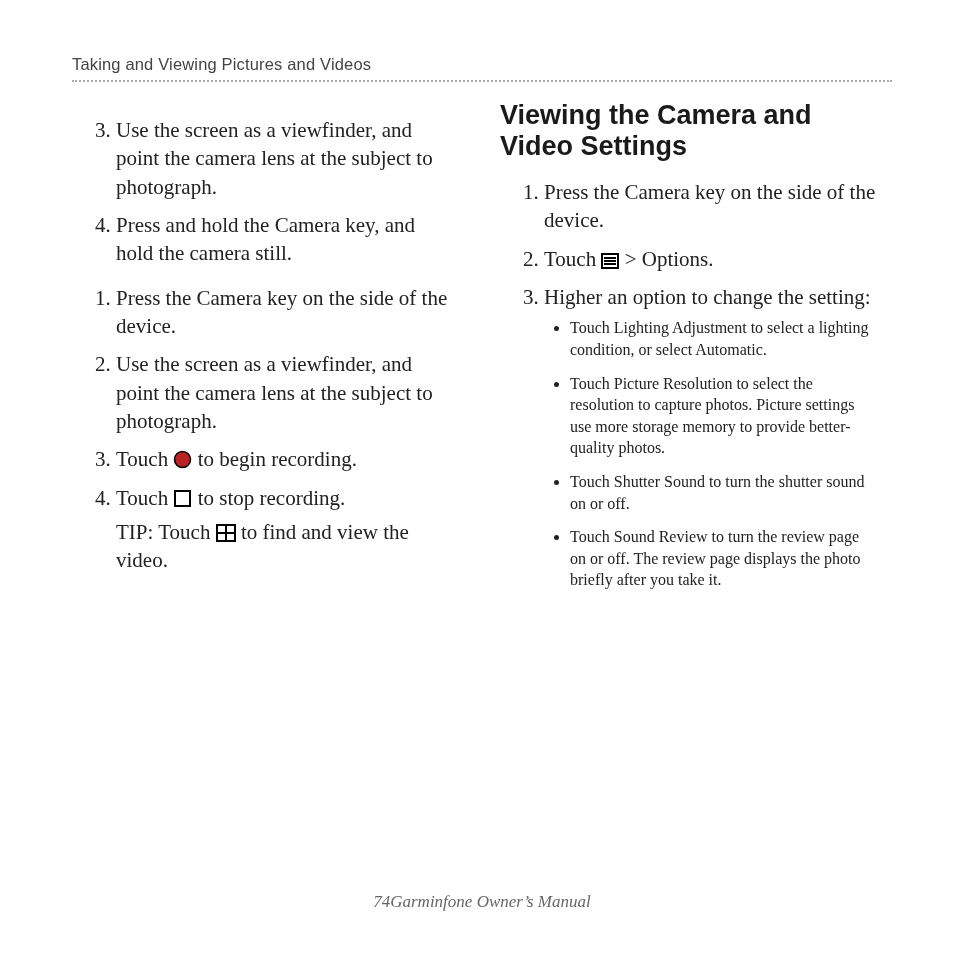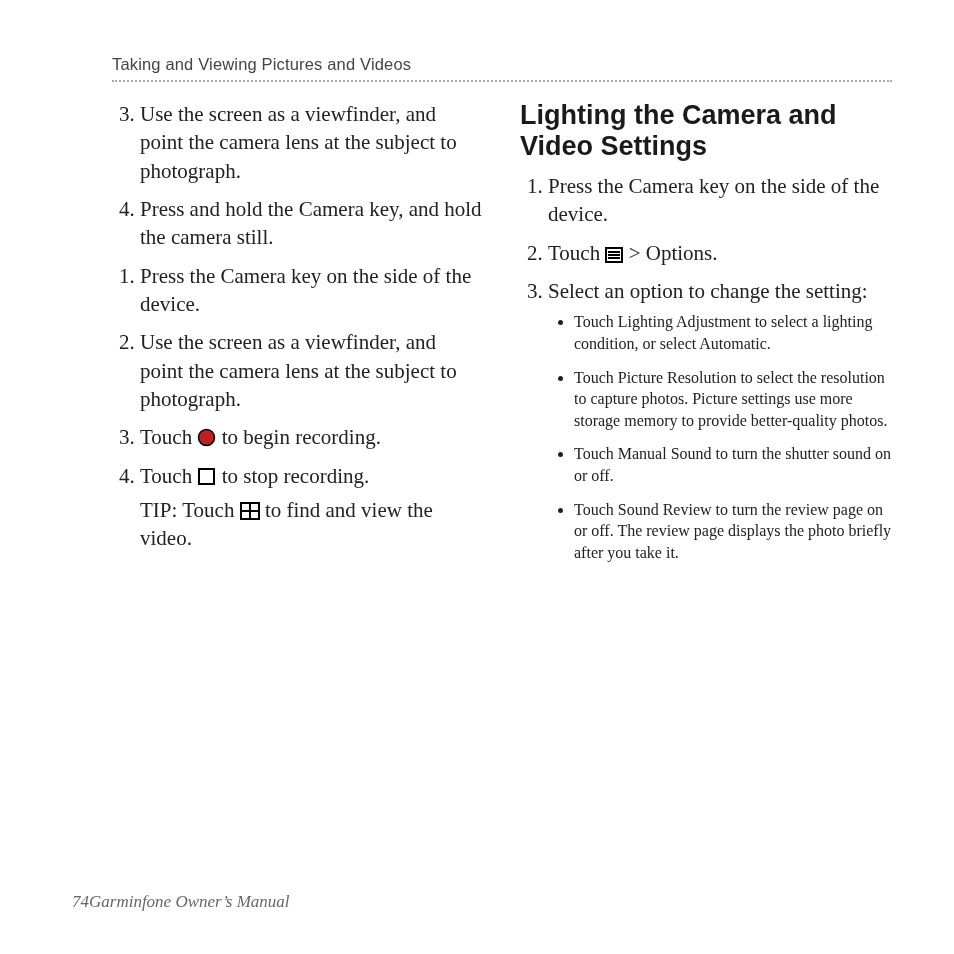--- a/index.html
+++ b/index.html
@@ -5,38 +5,38 @@
   html,body{margin:0;padding:0}
   body{
     width:954px;height:954px;
     background:#fff;
     font-family:"Times New Roman",Times,serif;
     color:#222;
     position:relative;
     box-sizing:border-box;
   }
   .page{
-    padding:55px 62px 0 112px;
+    padding:55px 62px 0 72px;
     box-sizing:border-box;
   }
   .running-head{
     font-family:Arial,Helvetica,sans-serif;
     font-size:16.5px;
     color:#444;
     letter-spacing:.01em;
     padding-bottom:6px;
     border-bottom:2px dotted #aaa;
     margin-bottom:18px;
   }
   .cols{
     column-count:2;
     column-gap:36px;
   }
   .block{break-inside:avoid-column}
-  ol{margin:0;padding-left:28px}
+  ol{margin:16px;padding-left:28px}
   ol li{
     font-size:21px;
     line-height:1.35;
     margin-bottom:10px;
   }
   ol li p{margin:6px 0 0 0}
   .h2{
     font-family:Arial,Helvetica,sans-serif;
     font-weight:700;
     font-size:27px;
@@ -46,21 +46,21 @@
   }
   b{font-weight:400}
   .tip-label{font-weight:400;font-family:"Times New Roman",serif}
   ul.bullets{list-style:disc;padding-left:26px;margin:6px 0 0 0}
   ul.bullets li{font-size:16px;line-height:1.35;margin-bottom:12px}
   .ic{display:inline-block;vertical-align:-3px}
   .ic svg{display:block}
   .footer{
     position:absolute;
     left:72px;right:62px;bottom:42px;
-    display:flex;justify-content:flex-start;
+    display:flex;justify-content:center;
     font-style:italic;
     font-family:"Times New Roman",serif;
     color:#666;
     font-size:17px;
   }
 </style>
 </head>
 <body>
 
 <div class="page">
@@ -101,44 +101,44 @@
                   <rect x="1" y="1" width="18" height="16" fill="none" stroke="#000" stroke-width="2"></rect>
                   <line x1="10" y1="1" x2="10" y2="17" stroke="#000" stroke-width="2"></line>
                   <line x1="1" y1="9" x2="19" y2="9" stroke="#000" stroke-width="2"></line>
                 </svg></span><span> to find and view the video.</span>
           </p>
         </li>
       </ol>
     </div>
 
     <div class="block">
-      <div class="h2">Lighting the Camera and Video Settings</div>
+      <div class="h2">Viewing the Camera and Video Settings</div>
       <ol>
         <li>
           <span>Press the </span><b>Camera</b><span> key on the side of the device.</span>
         </li>
         <li>
           <span>Touch </span><span class="ic"><svg width="18" height="16">
                 <rect x="1" y="1" width="16" height="14" fill="none" stroke="#000" stroke-width="2"></rect>
                 <line x1="3" y1="5" x2="15" y2="5" stroke="#000" stroke-width="2"></line>
                 <line x1="3" y1="8" x2="15" y2="8" stroke="#000" stroke-width="2"></line>
                 <line x1="3" y1="11" x2="15" y2="11" stroke="#000" stroke-width="2"></line>
               </svg></span><span> &gt; </span><b>Options</b><span>.</span>
         </li>
         <li>
-          <span>Select an option to change the setting:</span>
+          <span>Higher an option to change the setting:</span>
           <ul class="bullets">
             <li>
               <span>Touch </span><b>Lighting Adjustment</b><span> to select a lighting condition, or select </span><b>Automatic</b><span>.</span>
             </li>
             <li>
               <span>Touch </span><b>Picture Resolution</b><span> to select the resolution to capture photos. Picture settings use more storage memory to provide better-quality photos.</span>
             </li>
             <li>
-              <span>Touch </span><b>Manual Sound</b><span> to turn the shutter sound on or off.</span>
+              <span>Touch </span><b>Shutter Sound</b><span> to turn the shutter sound on or off.</span>
             </li>
             <li>
               <span>Touch </span><b>Sound Review</b><span> to turn the review page on or off. The review page displays the photo briefly after you take it.</span>
             </li>
           </ul>
         </li>
       </ol>
     </div>
 
   </div>

